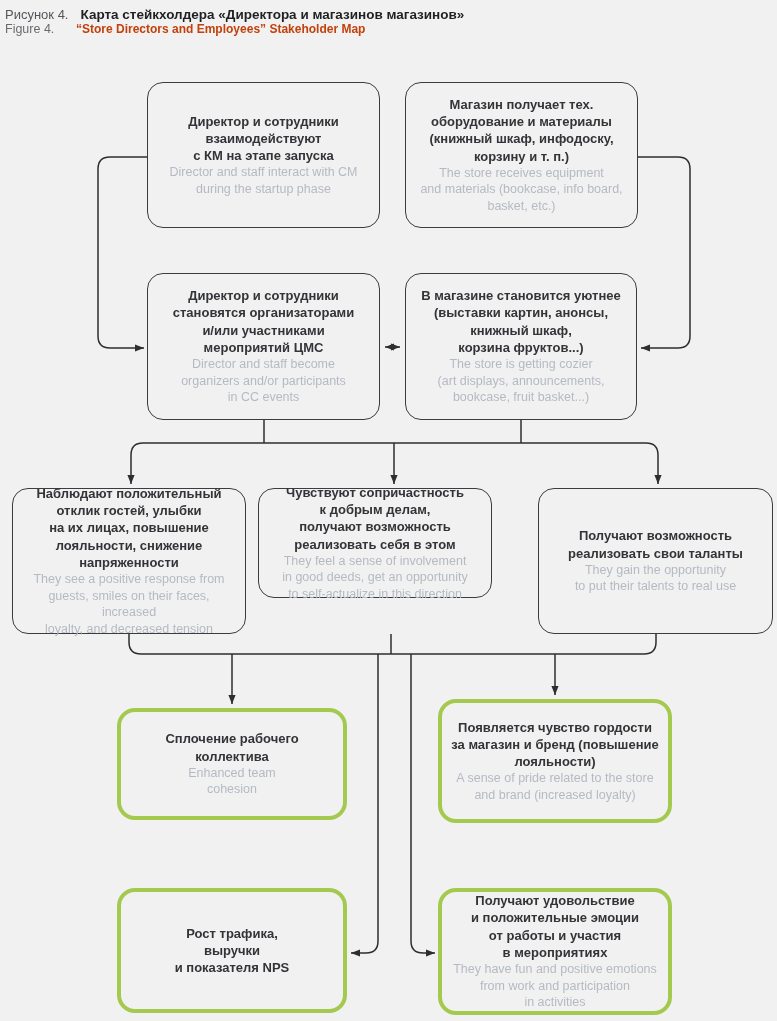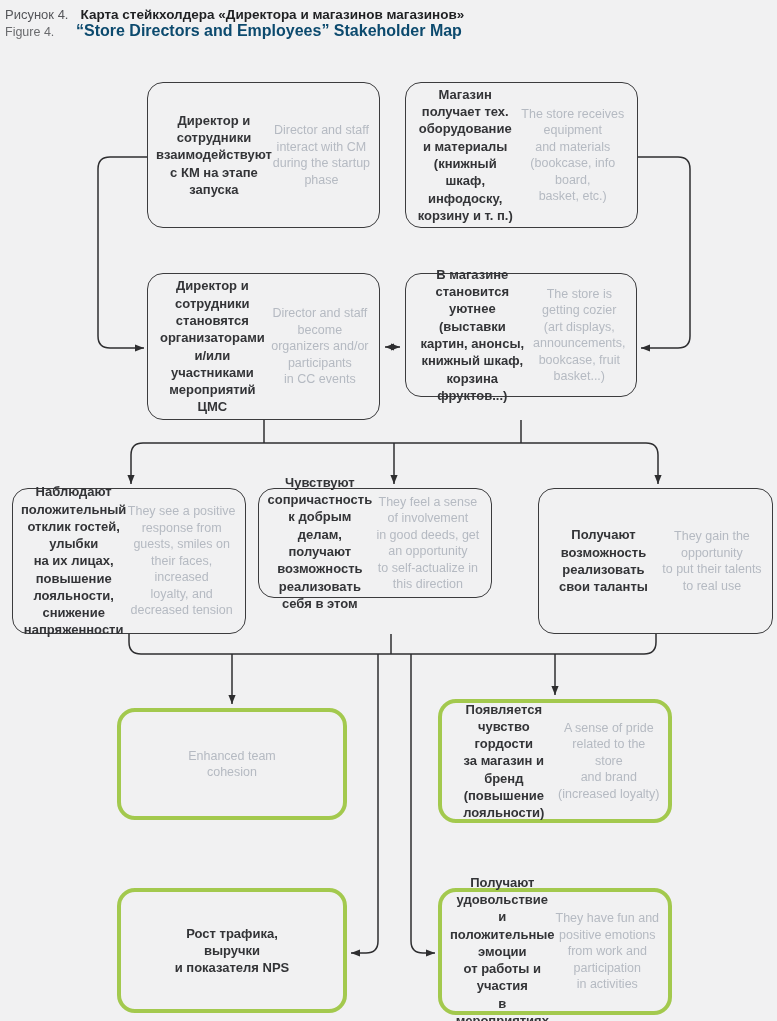--- a/index.html
+++ b/index.html
@@ -8,25 +8,25 @@
     background:#f1f1f2;
     font-family:"Liberation Sans","DejaVu Sans",sans-serif;
     -webkit-font-smoothing:antialiased;
   }
   
   .hdr{position:absolute;left:5px;top:7px;}
   .hdr-row{display:flex;align-items:baseline;}
   .hdr-label-ru{color:#55565a;font-size:13px;min-width:52px;margin-right:12px;white-space:nowrap;}
   .hdr-title-ru{color:#1f2022;font-size:13.5px;font-weight:bold;white-space:nowrap;}
   .hdr-label-en{color:#6a6b6e;font-size:12.5px;min-width:52px;margin-right:19px;white-space:nowrap;}
-  .hdr-title-en{color:#0c4a6e;font-size:16px;font-weight:bold;white-space:nowrap;}
+  .hdr-title-en{color:#c2410c;font-size:12px;font-weight:bold;white-space:nowrap;}
   
   .node{
     position:absolute;box-sizing:border-box;
-    display:flex;flex-direction:row;justify-content:center;align-items:center;
+    display:flex;flex-direction:column;justify-content:center;align-items:center;
     text-align:center;padding:9px 8px;background:#f1f1f2;
   }
   .node.dark{border:1.5px solid #3c3c3e;border-radius:16px;}
   .node.green{border:4px solid #a3c94e;border-radius:18px;}
   .ru{
     color:#333437;font-size:13px;font-weight:bold;line-height:1.33;
     white-space:pre-line;
   }
   .en{
     color:#b5bac2;font-size:12.5px;line-height:1.32;
@@ -91,21 +91,21 @@
 
 <div class="node dark" style="left:147px;top:273px;width:233px;height:147px;">
   <div class="ru">Директор и сотрудники
 становятся организаторами
 и/или участниками
 мероприятий ЦМС</div>
   <div class="en">Director and staff become
 organizers and/or participants
 in CC events</div>
 </div>
-<div class="node dark" style="left:405px;top:273px;width:232px;height:124px;justify-content:center;">
+<div class="node dark" style="left:405px;top:273px;width:232px;height:147px;justify-content:center;">
   <div class="ru">В магазине становится уютнее
 (выставки картин, анонсы,
 книжный шкаф,
 корзина фруктов...)</div>
   <div class="en">The store is getting cozier
 (art displays, announcements,
 bookcase, fruit basket...)</div>
 </div>
 
 <div class="node dark" style="left:12px;top:488px;width:234px;height:146px;">
@@ -128,20 +128,21 @@
 to self-actualize in this direction</div>
 </div>
 <div class="node dark" style="left:538px;top:488px;width:235px;height:146px;">
   <div class="ru">Получают возможность
 реализовать свои таланты</div>
   <div class="en">They gain the opportunity
 to put their talents to real use</div>
 </div>
 
 <div class="node green" style="left:117px;top:708px;width:230px;height:112px;">
+  <div class="ru">Сплочение рабочего коллектива</div>
   <div class="en">Enhanced team
 cohesion</div>
 </div>
 <div class="node green" style="left:438px;top:699px;width:234px;height:124px;">
   <div class="ru">Появляется чувство гордости
 за магазин и бренд (повышение
 лояльности)</div>
   <div class="en">A sense of pride related to the store
 and brand (increased loyalty)</div>
 </div>

